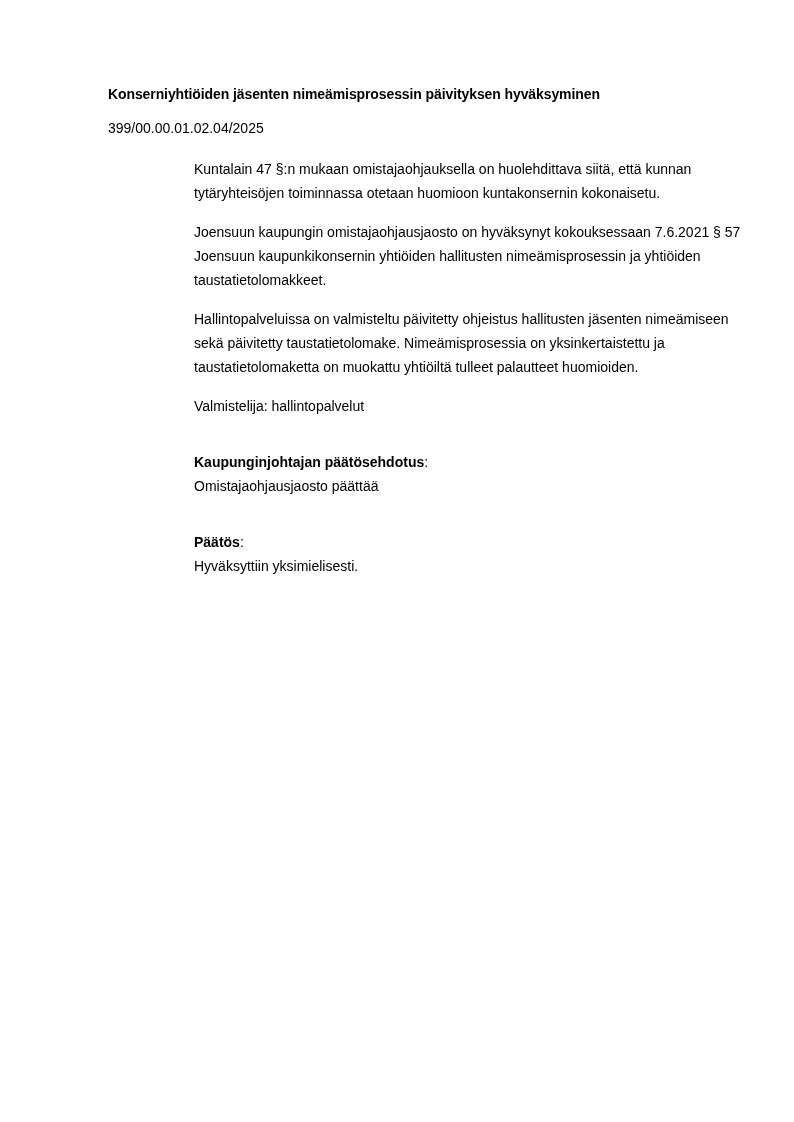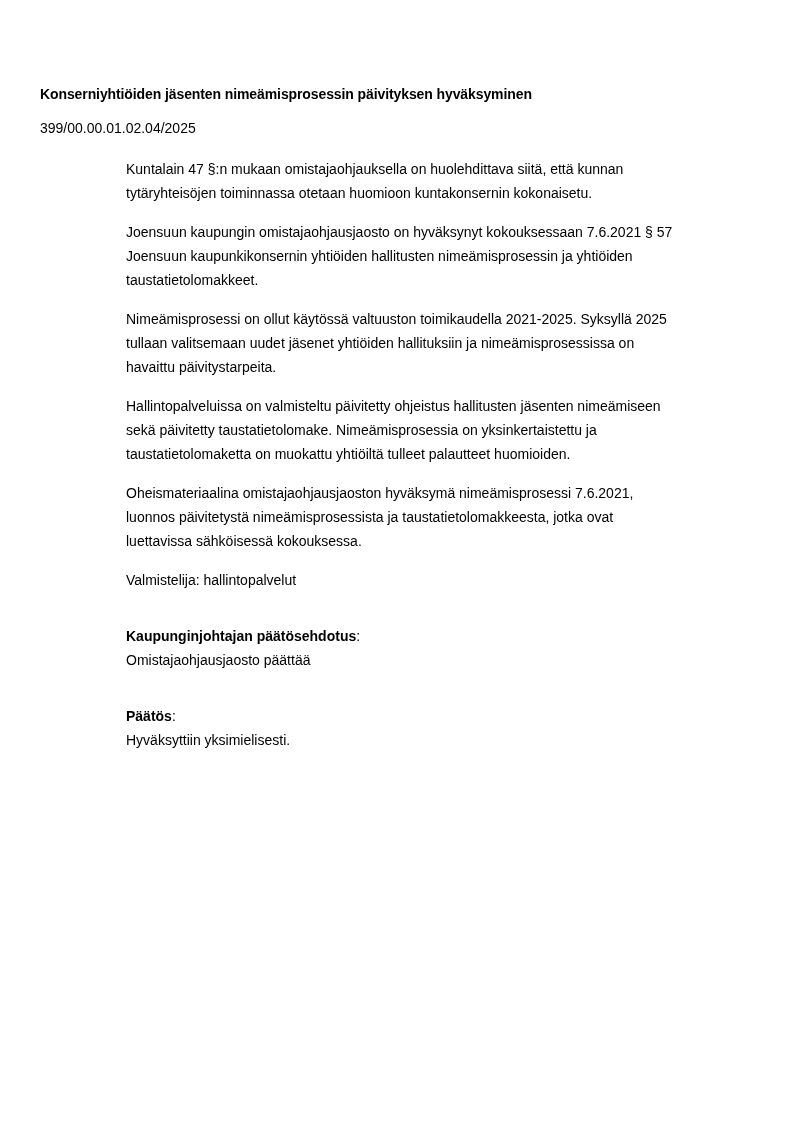--- a/index.html
+++ b/index.html
@@ -9,21 +9,21 @@
   }
   .page {
     position: relative;
     width: 794px;
     height: 1122px;
     background: #ffffff;
     color: #000000;
     font-family: "Liberation Sans", "DejaVu Sans", sans-serif;
     font-size: 14px;
     box-sizing: border-box;
-    padding: 84px 20px 0 40px;
+    padding: 84px 20px 0 108px;
     overflow: hidden;
   }
   .doc-title {
     font-size: 14px;
     font-weight: bold;
     line-height: 20px;
     margin: 0 0 14px 0;
     letter-spacing: -0.1px;
   }
   .meta {
@@ -62,31 +62,25 @@
 
   <div class="content">
 
     <p class="para">Kuntalain 47 §:n mukaan omistajaohjauksella on huolehdittava siitä, että kunnan
 tytäryhteisöjen toiminnassa otetaan huomioon kuntakonsernin kokonaisetu.</p>
 
     <p class="para">Joensuun kaupungin omistajaohjausjaosto on hyväksynyt kokouksessaan 7.6.2021 § 57
 Joensuun kaupunkikonsernin yhtiöiden hallitusten nimeämisprosessin ja yhtiöiden
 taustatietolomakkeet.</p>
 
-    <p class="para">Nimeämisprosessi on ollut käytössä valtuuston toimikaudella 2021-2025. Syksyllä 2025
-tullaan valitsemaan uudet jäsenet yhtiöiden hallituksiin ja nimeämisprosessissa on
-havaittu päivitystarpeita.</p>
 
     <p class="para">Hallintopalveluissa on valmisteltu päivitetty ohjeistus hallitusten jäsenten nimeämiseen
 sekä päivitetty taustatietolomake. Nimeämisprosessia on yksinkertaistettu ja
 taustatietolomaketta on muokattu yhtiöiltä tulleet palautteet huomioiden.</p>
 
-    <p class="para">Oheismateriaalina omistajaohjausjaoston hyväksymä nimeämisprosessi 7.6.2021,
-luonnos päivitetystä nimeämisprosessista ja taustatietolomakkeesta, jotka ovat
-luettavissa sähköisessä kokouksessa.</p>
 
     <p class="para">Valmistelija: hallintopalvelut</p>
 
     <p class="para tight"><span class="bold">Kaupunginjohtajan päätösehdotus</span><span>:</span></p>
 
     <p class="para">Omistajaohjausjaosto päättää</p>
 
 
     <p class="para tight"><span class="bold">Päätös</span><span>:</span></p>
 

